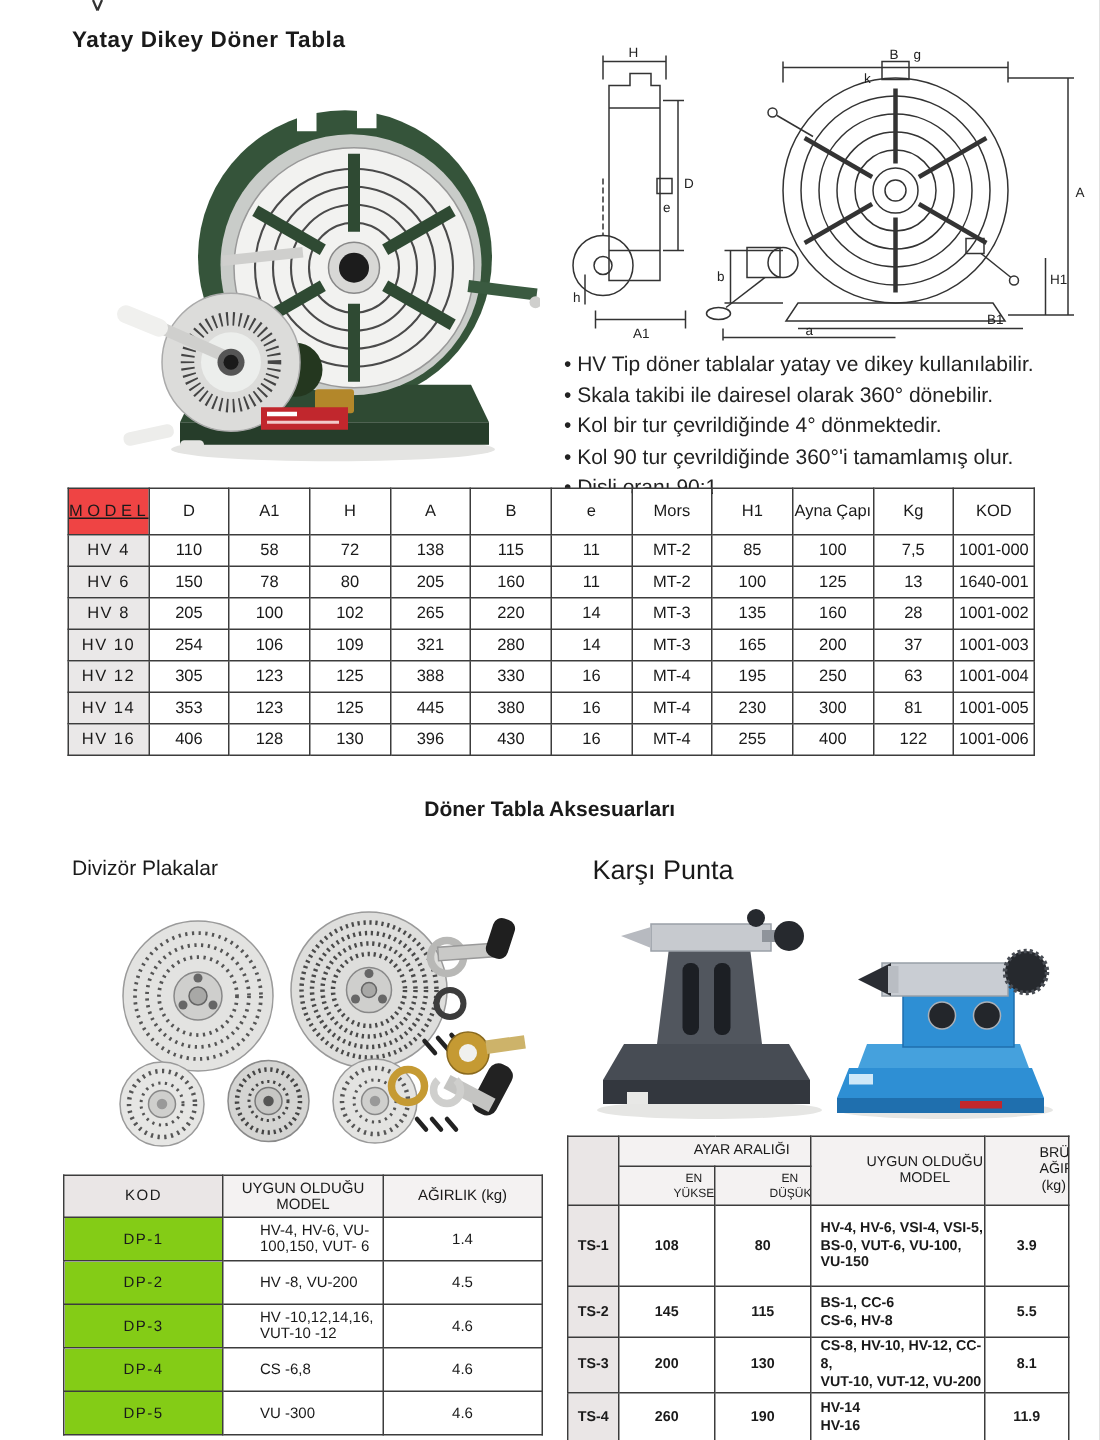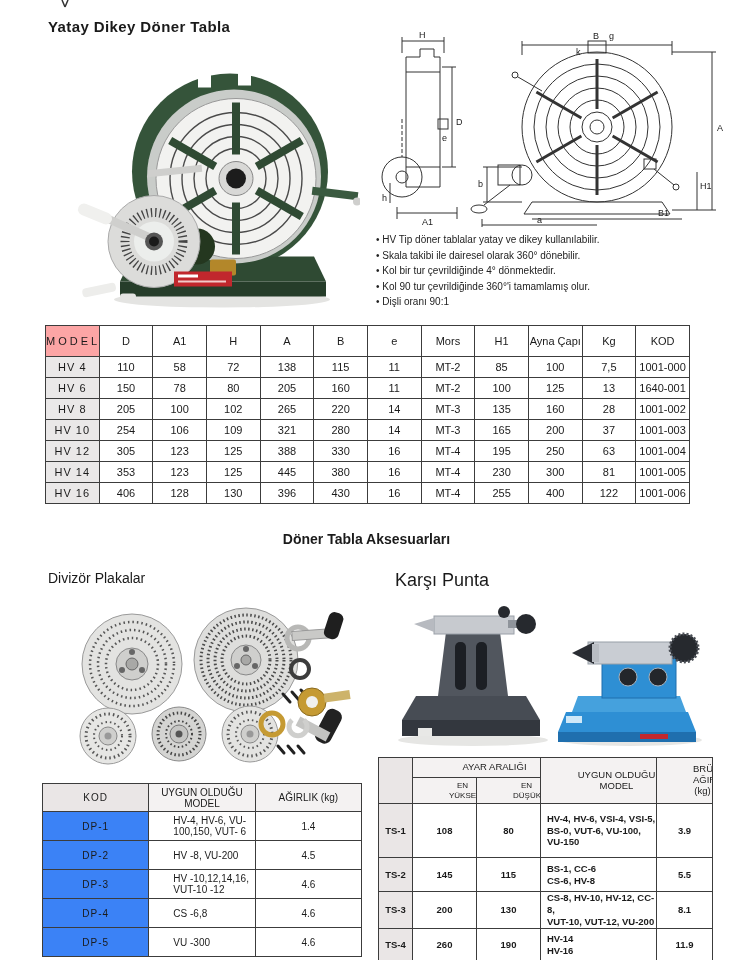--- a/index.html
+++ b/index.html
@@ -7,43 +7,43 @@
   .page { position:relative; width:733px; height:960px; background:#ffffff; margin:0 auto; overflow:hidden; color:#1a1a1a; }
 
   .title { position:absolute; left:48px; top:18px; font-size:15px; font-weight:bold; letter-spacing:.4px; }
   .artifact { position:absolute; left:60px; top:0; width:10px; height:8px; }
 
   .photo-product { position:absolute; left:62px; top:40px; width:298px; height:278px; }
   .drawing { position:absolute; left:372px; top:26px; width:356px; height:202px; }
   .drawing text { font-size:9px; fill:#222; font-family:"Liberation Sans", sans-serif; }
 
   .features { position:absolute; left:376px; top:234px; width:350px; list-style:none; }
-  .features li { font-size:10px; margin-bottom:4.5px; color:#222; }
+  .features li { font-size:14px; margin-bottom:4.5px; color:#222; }
 
   table { border-collapse:collapse; table-layout:fixed; }
   td, th { border:1px solid #3c3c3c; font-weight:normal; text-align:center; vertical-align:middle; overflow:hidden; }
 
   .main-table { position:absolute; left:45px; top:325px; width:645px; font-size:11px; }
   .main-table th { height:31px; background:#ffffff; line-height:1.1; }
-  .main-table th:first-child { background:#fca5a5; letter-spacing:3px; }
+  .main-table th:first-child { background:#ef4444; letter-spacing:3px;text-decoration:underline; }
   .main-table td { height:21px; }
   .main-table td:first-child { background:#eae8e8; letter-spacing:1px;margin-left:36px; }
 
   .acc-title { position:absolute; left:0; top:531px; width:733px; text-align:center; font-size:14px; font-weight:bold; }
   .sub-left { position:absolute; left:48px; top:570px; font-size:14px; }
   .sub-right { position:absolute; left:395px; top:570px; font-size:18px; }
 
   .photo-plates { position:absolute; left:40px; top:596px; width:312px; height:180px; }
   .photo-punta { position:absolute; left:388px; top:592px; width:324px; height:166px; }
 
   .dp-table { position:absolute; left:42px; top:783px; width:320px; font-size:10px; }
   .dp-table th { height:28px; background:#f4f2f2; }
   .dp-table th:first-child { background:#eae6e6; letter-spacing:1px; }
   .dp-table td { height:29px; }
-  .dp-table td:first-child { background:#3b82f6; letter-spacing:1px;text-align:center; }
+  .dp-table td:first-child { background:#84cc16; letter-spacing:1px;text-align:center; }
   .dp-table td:nth-child(2) { text-align:left; padding-left:24px; }
 
   .ts-table { position:absolute; left:378px; top:757px; width:334px; font-size:9.5px; }
   .ts-table th { background:#f4f2f2; line-height:1.15;padding-left:36px; }
   .ts-table th.kod-h { background:#eae6e6; }
   .ts-table .h1 { height:20px; }
   .ts-table .h2 { height:26px; font-size:8px; }
   .ts-table td { height:34px; line-height:1.25;font-weight:bold; }
   .ts-table tbody tr:first-child td { height:54px; }
   .ts-table td:first-child { background:#eae6e6; }

